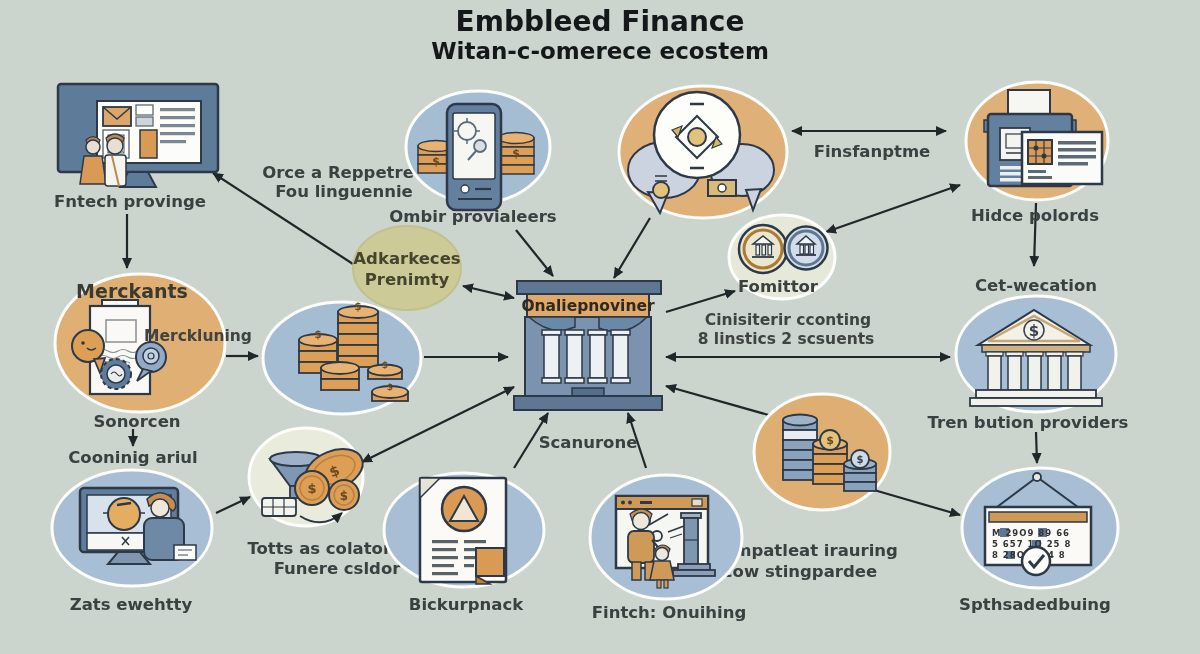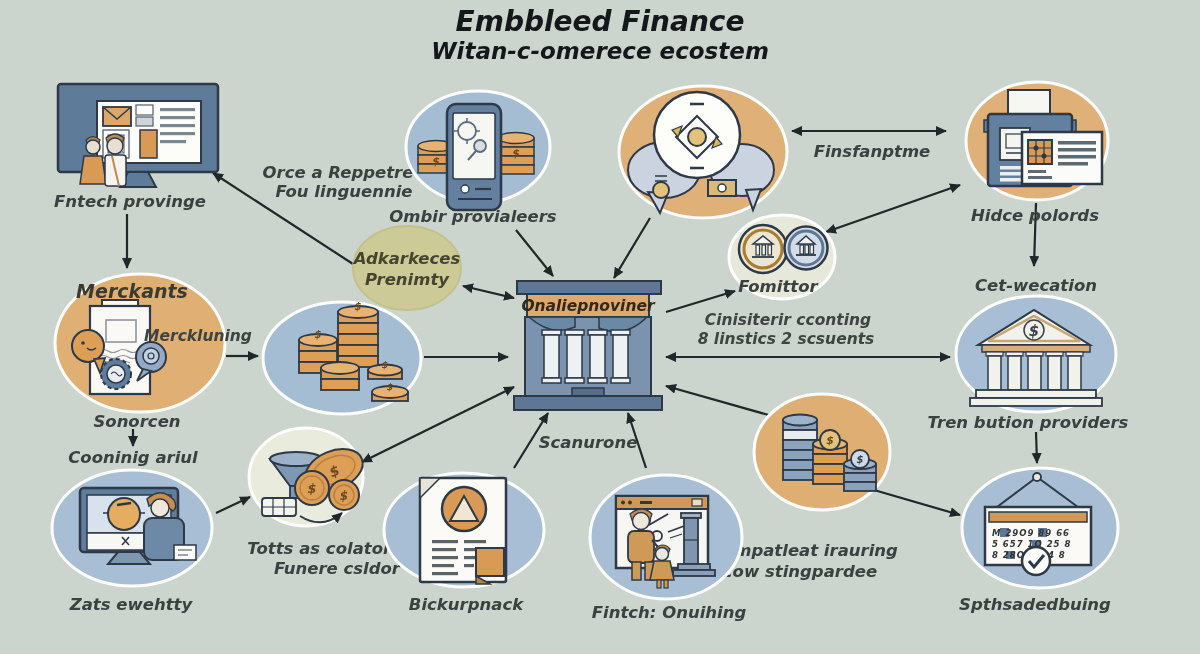--- a/index.html
+++ b/index.html
@@ -1,16 +1,16 @@
 <!DOCTYPE html>
 <html><head>
 <meta charset="utf-8">
 <style>
   html,body{margin:0;padding:0;background:#cbd4cd;}
-  .stage{width:1200px;height:654px;position:relative;overflow:hidden;font-style:italic;}
+  .stage{width:1200px;height:654px;position:relative;overflow:hidden;}
   svg{display:block;}
   text{font-family:"DejaVu Sans","Liberation Sans",sans-serif;fill:#3a4140;}
   .title1{font-size:28px;font-weight:bold;fill:#15181a;}
   .title2{font-size:23px;font-weight:bold;fill:#15181a;}
   .lbl{font-size:16.5px;font-weight:bold;fill:#3a4140;text-anchor:middle;}
   .lbl-sm{font-size:15.5px;font-weight:bold;fill:#3f4442;text-anchor:middle;}
   .banner-txt{font-size:15.5px;font-weight:bold;fill:#2e2a20;text-anchor:middle;}
   .inner-big{font-size:19px;font-weight:bold;fill:#3a3a30;text-anchor:middle;}
   .dollar{font-weight:bold;fill:#6b4a1f;text-anchor:middle;}
   .dollar-dk{font-weight:bold;fill:#37424e;text-anchor:middle;}

